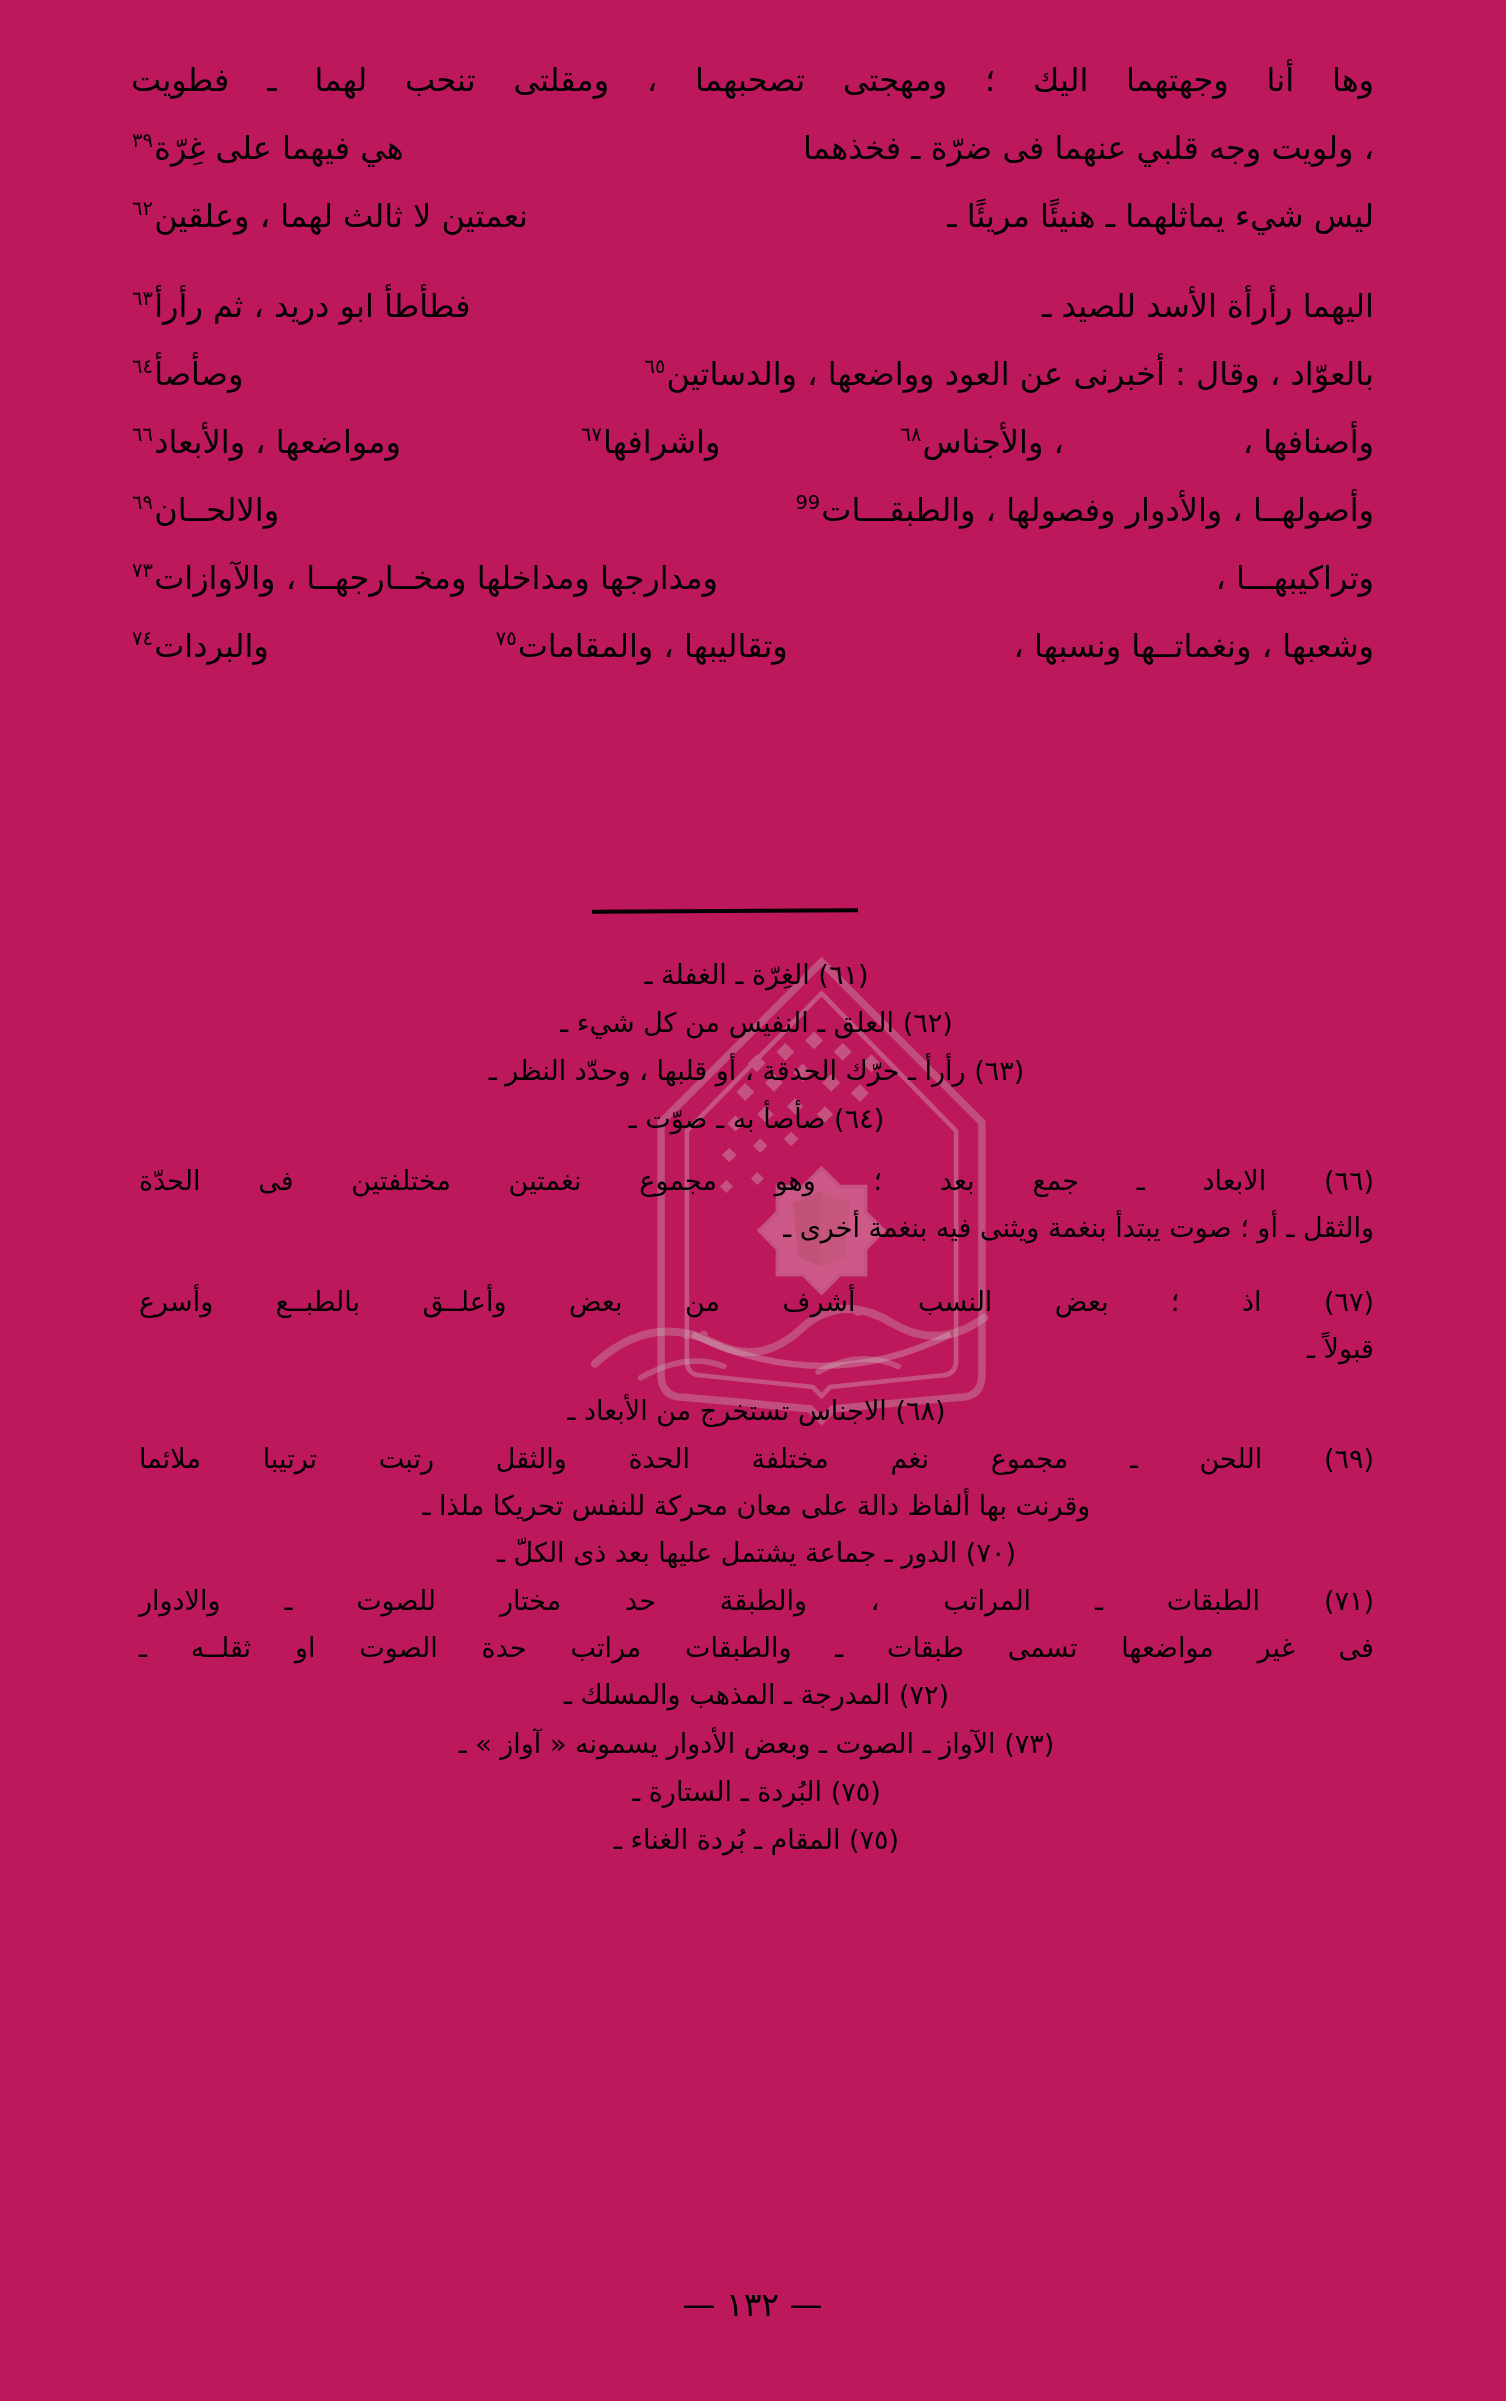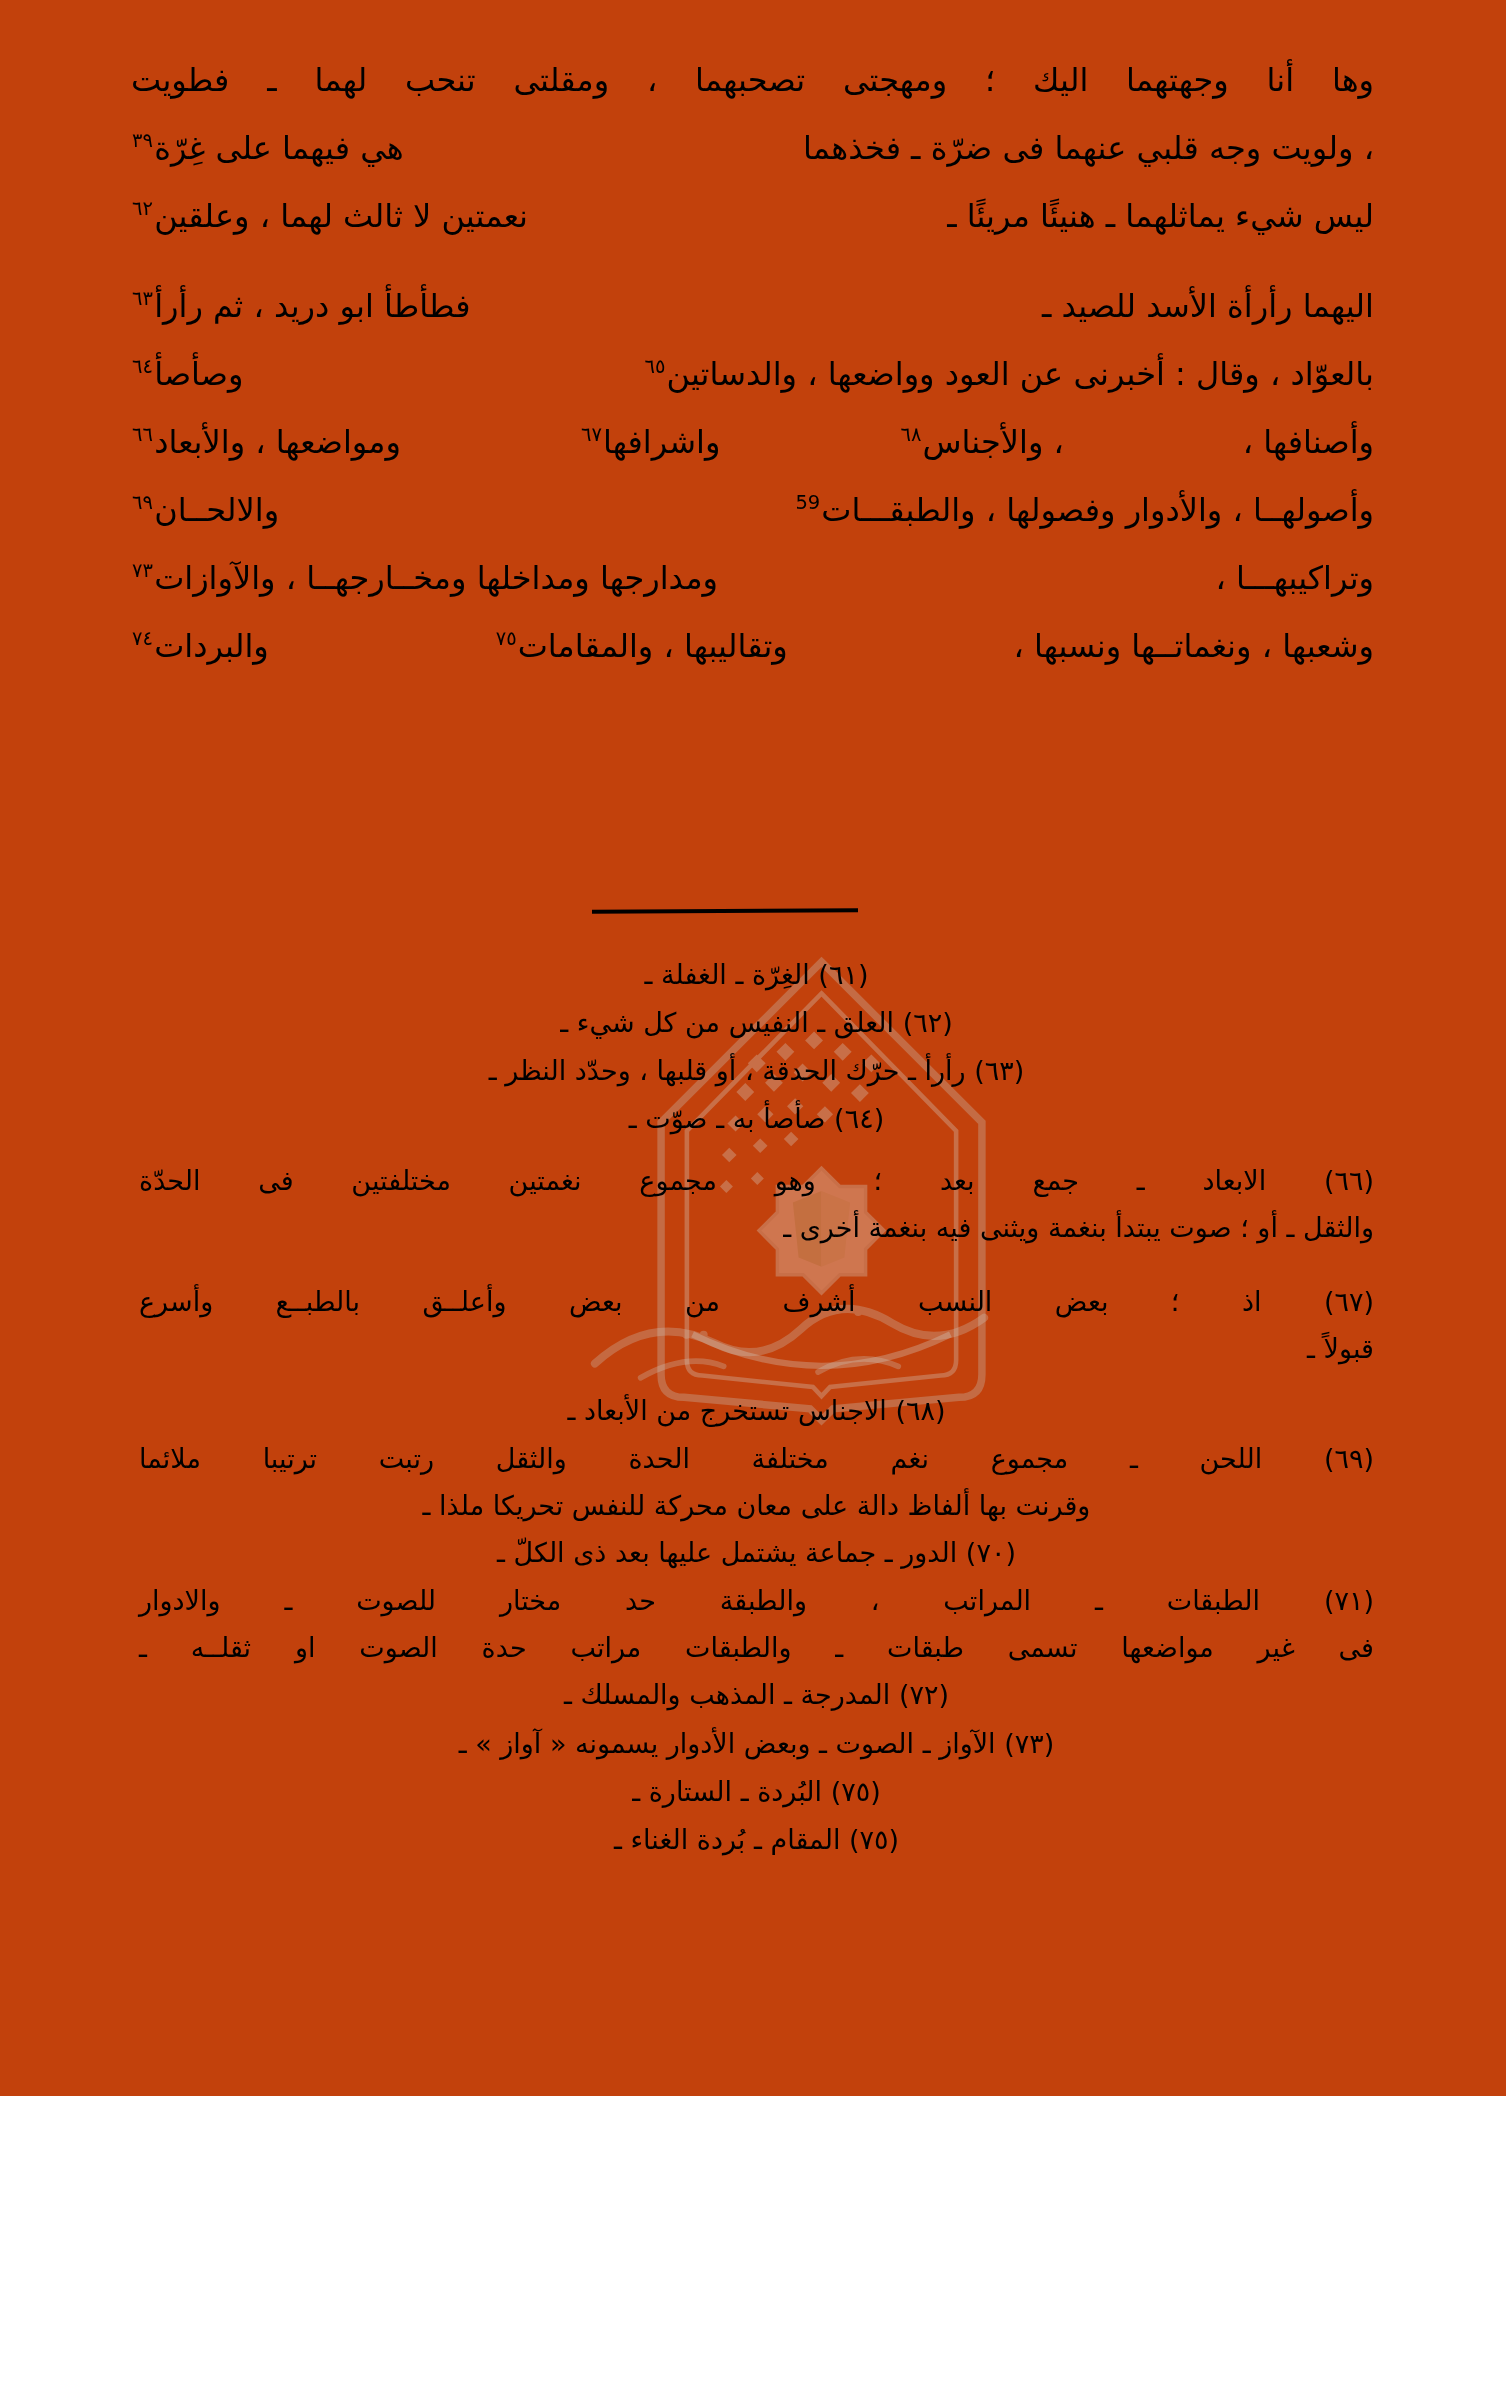--- a/index.html
+++ b/index.html
@@ -3,22 +3,22 @@
 <meta charset="utf-8">
 <style>
   html, body {
     margin: 0;
     padding: 0;
     background: #ffffff;
   }
   #page {
     position: relative;
     width: 1507px;
-    height: 2096px;
-    background: #c2410c;
+    height: 2401px;
+    background: #be185d;
     overflow: hidden;
     font-family: "DejaVu Sans", "Liberation Sans", sans-serif;
     color: #000000;
   }
 
   
   .watermark {
     position: absolute;
     left: 639px;
     top: 939px;
@@ -206,21 +206,21 @@
     </div>
 
     <div class="body-line spread">
       <span>وأصنافها ،</span>
       <span><span>، والأجناس</span><sup class="fn">٦٨</sup></span>
       <span><span>واشرافها</span><sup class="fn">٦٧</sup></span>
       <span><span>ومواضعها ، والأبعاد</span><sup class="fn">٦٦</sup></span>
     </div>
 
     <div class="body-line spread">
-      <span><span>وأصولهــا ، والأدوار وفصولها ، والطبقـــات</span><sup class="fn">59</sup></span>
+      <span><span>وأصولهــا ، والأدوار وفصولها ، والطبقـــات</span><sup class="fn">99</sup></span>
       <span><span>والالحــان</span><sup class="fn">٦٩</sup></span>
     </div>
 
     <div class="body-line spread">
       <span>وتراكيبهـــا ،</span>
       <span><span>ومدارجها ومداخلها ومخــارجهــا ، والآوازات</span><sup class="fn">٧٣</sup></span>
     </div>
 
     <div class="body-line spread">
       <span>وشعبها ، ونغماتــها ونسبها ،</span>

